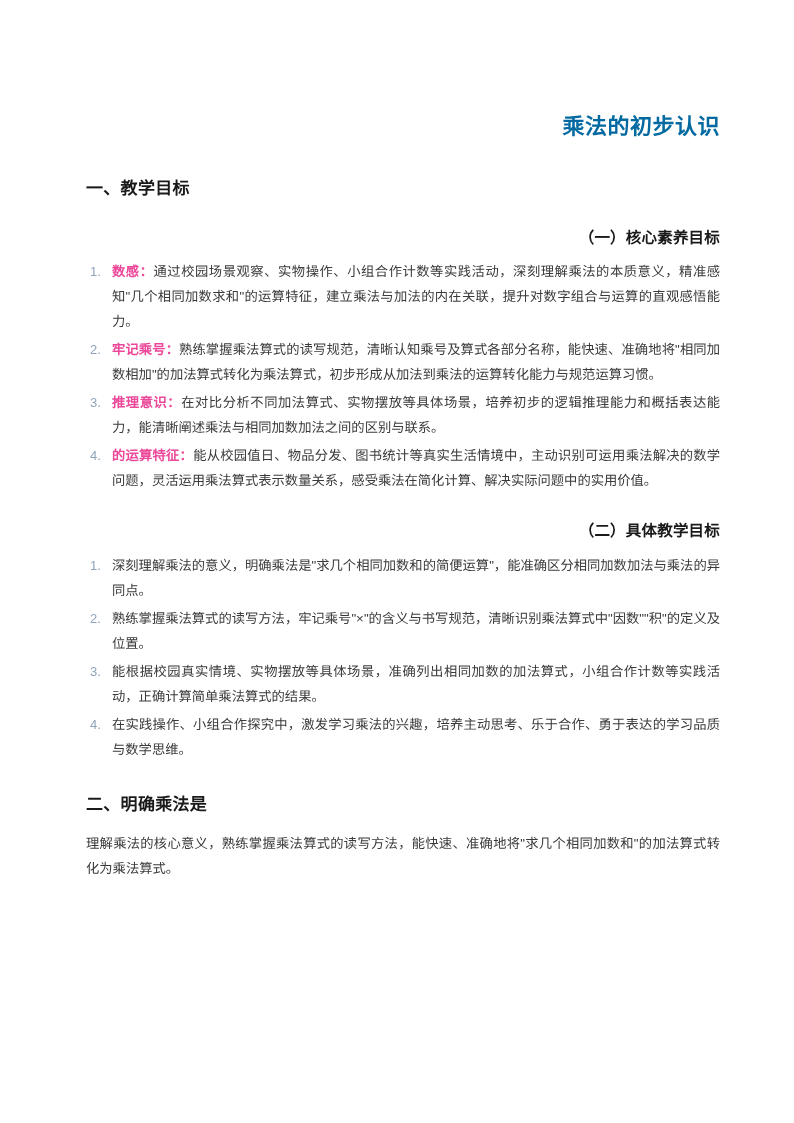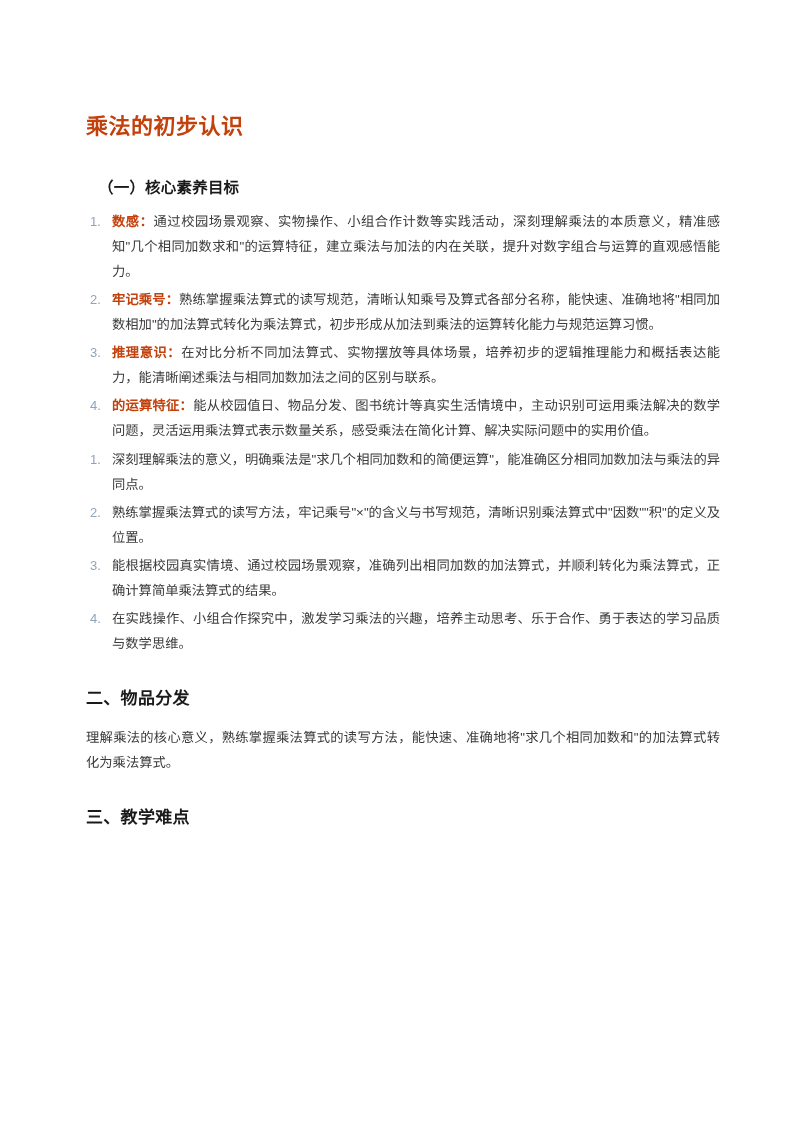--- a/index.html
+++ b/index.html
@@ -19,22 +19,22 @@
     width: 794px;
     height: 1123px;
     box-sizing: border-box;
     padding: 112px 74px 60px 86px;
     background: #ffffff;
     position: relative;
   }
   .doc-title {
     font-size: 22px;
     font-weight: bold;
-    color: #c2410c;
-    text-align: left;
+    color: #0369a1;
+    text-align: right;
     margin: 0 0 34px 0;
     letter-spacing: 0.5px;
     line-height: 1.4;
   }
   .h2 {
     font-size: 17px;
     font-weight: bold;
     color: #1a1a1a;
     margin: 30px 0 14px 0;
     line-height: 1.4;
@@ -42,20 +42,21 @@
   }
   .h2.first { margin-top: 0; }
   .h3 {
     font-size: 15.5px;
     font-weight: bold;
     color: #1a1a1a;
     margin: 26px 0 12px 0;
     padding-left: 12px;
     line-height: 1.4;
     letter-spacing: 0.2px;
+    text-align: right;
   }
   ol.md-list {
     margin: 0 0 4px 0;
     padding: 0;
     list-style: none;
     counter-reset: mditem;
   }
   ol.md-list > li {
     counter-increment: mditem;
     position: relative;
@@ -71,71 +72,72 @@
     content: counter(mditem) ".";
     position: absolute;
     left: 4px;
     top: 0;
     color: #8fa4bb;
     font-size: 13px;
     font-family: "Liberation Sans", "DejaVu Sans", sans-serif;
   }
   .item-label {
     font-weight: bold;
-    color: #c2410c;
+    color: #ec4899;
   }
   p.body-para {
     margin: 0 0 6px 0;
     font-size: 13.3px;
     line-height: 1.9;
     color: #3a3a3a;
     text-align: justify;
     text-justify: inter-ideograph;
   }
   .list-block { margin-bottom: 6px; }
 </style>
 </head>
 <body>
 
 <div class="page">
 
   <h1 class="doc-title">乘法的初步认识</h1>
 
+  <h2 class="h2 first">一、教学目标</h2>
 
   <h3 class="h3">（一）核心素养目标</h3>
 
   <ol class="md-list list-block">
     <li>
       <span class="item-label">数感</span><span class="item-label">：</span><span>通过校园场景观察、实物操作、小组合作计数等实践活动，深刻理解乘法的本质意义，精准感知"几个相同加数求和"的运算特征，建立乘法与加法的内在关联，提升对数字组合与运算的直观感悟能力。</span>
     </li>
     <li>
       <span class="item-label">牢记乘号</span><span class="item-label">：</span><span>熟练掌握乘法算式的读写规范，清晰认知乘号及算式各部分名称，能快速、准确地将"相同加数相加"的加法算式转化为乘法算式，初步形成从加法到乘法的运算转化能力与规范运算习惯。</span>
     </li>
     <li>
       <span class="item-label">推理意识</span><span class="item-label">：</span><span>在对比分析不同加法算式、实物摆放等具体场景，培养初步的逻辑推理能力和概括表达能力，能清晰阐述乘法与相同加数加法之间的区别与联系。</span>
     </li>
     <li>
       <span class="item-label">的运算特征</span><span class="item-label">：</span><span>能从校园值日、物品分发、图书统计等真实生活情境中，主动识别可运用乘法解决的数学问题，灵活运用乘法算式表示数量关系，感受乘法在简化计算、解决实际问题中的实用价值。</span>
     </li>
   </ol>
 
+  <h3 class="h3">（二）具体教学目标</h3>
 
   <ol class="md-list list-block">
     <li>
       <span>深刻理解乘法的意义，明确乘法是"求几个相同加数和的简便运算"，能准确区分相同加数加法与乘法的异同点。</span>
     </li>
     <li>
       <span>熟练掌握乘法算式的读写方法，牢记乘号"×"的含义与书写规范，清晰识别乘法算式中"因数""积"的定义及位置。</span>
     </li>
     <li>
-      <span>能根据校园真实情境、通过校园场景观察，准确列出相同加数的加法算式，并顺利转化为乘法算式，正确计算简单乘法算式的结果。</span>
+      <span>能根据校园真实情境、实物摆放等具体场景，准确列出相同加数的加法算式，小组合作计数等实践活动，正确计算简单乘法算式的结果。</span>
     </li>
     <li>
       <span>在实践操作、小组合作探究中，激发学习乘法的兴趣，培养主动思考、乐于合作、勇于表达的学习品质与数学思维。</span>
     </li>
   </ol>
 
-  <h2 class="h2">二、物品分发</h2>
+  <h2 class="h2">二、明确乘法是</h2>
   <p class="body-para">理解乘法的核心意义，熟练掌握乘法算式的读写方法，能快速、准确地将"求几个相同加数和"的加法算式转化为乘法算式。</p>
 
-  <h2 class="h2">三、教学难点</h2>
 
 </div>
 
 </body></html>

